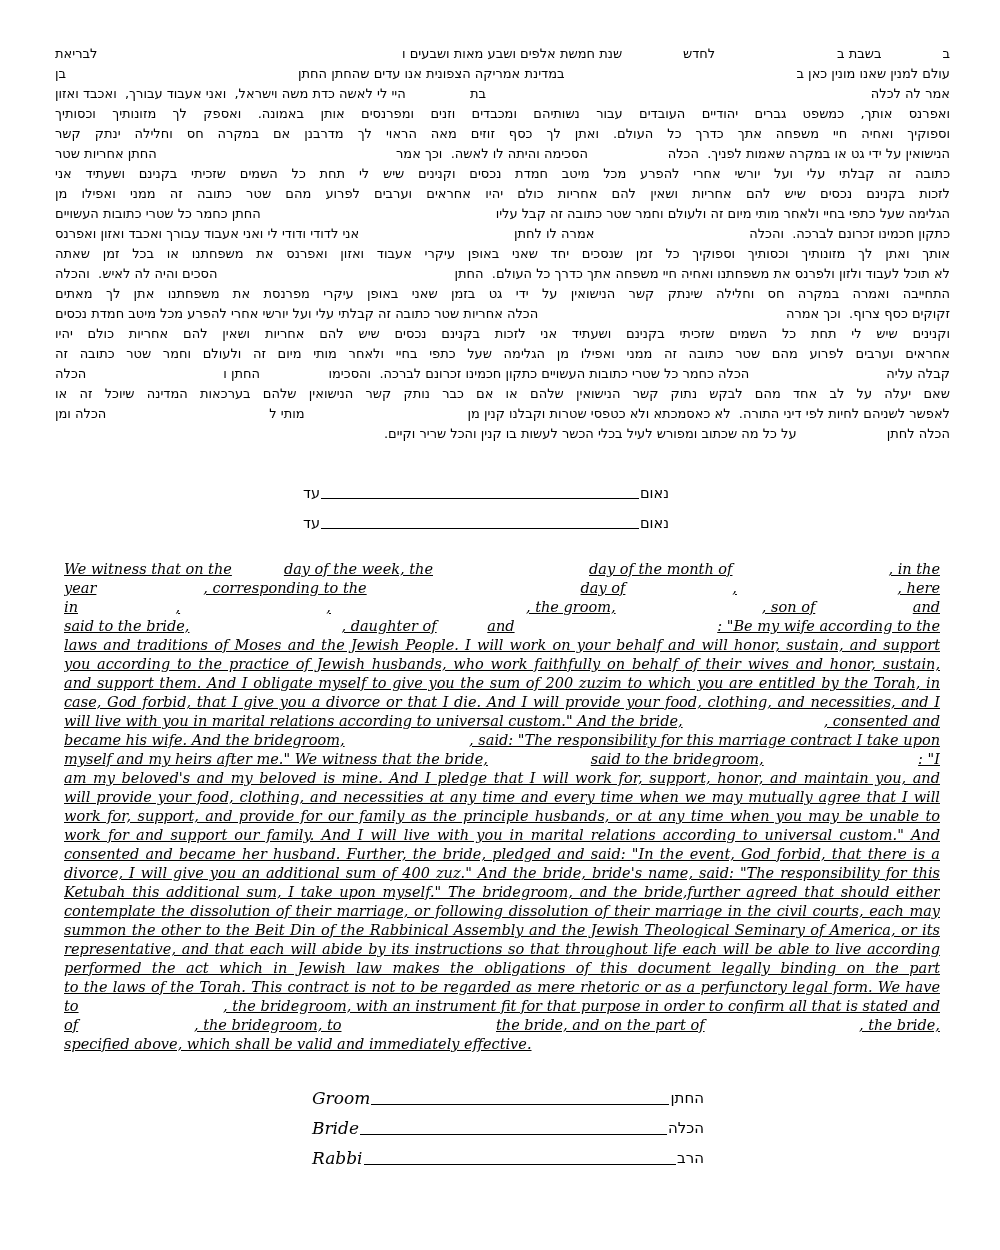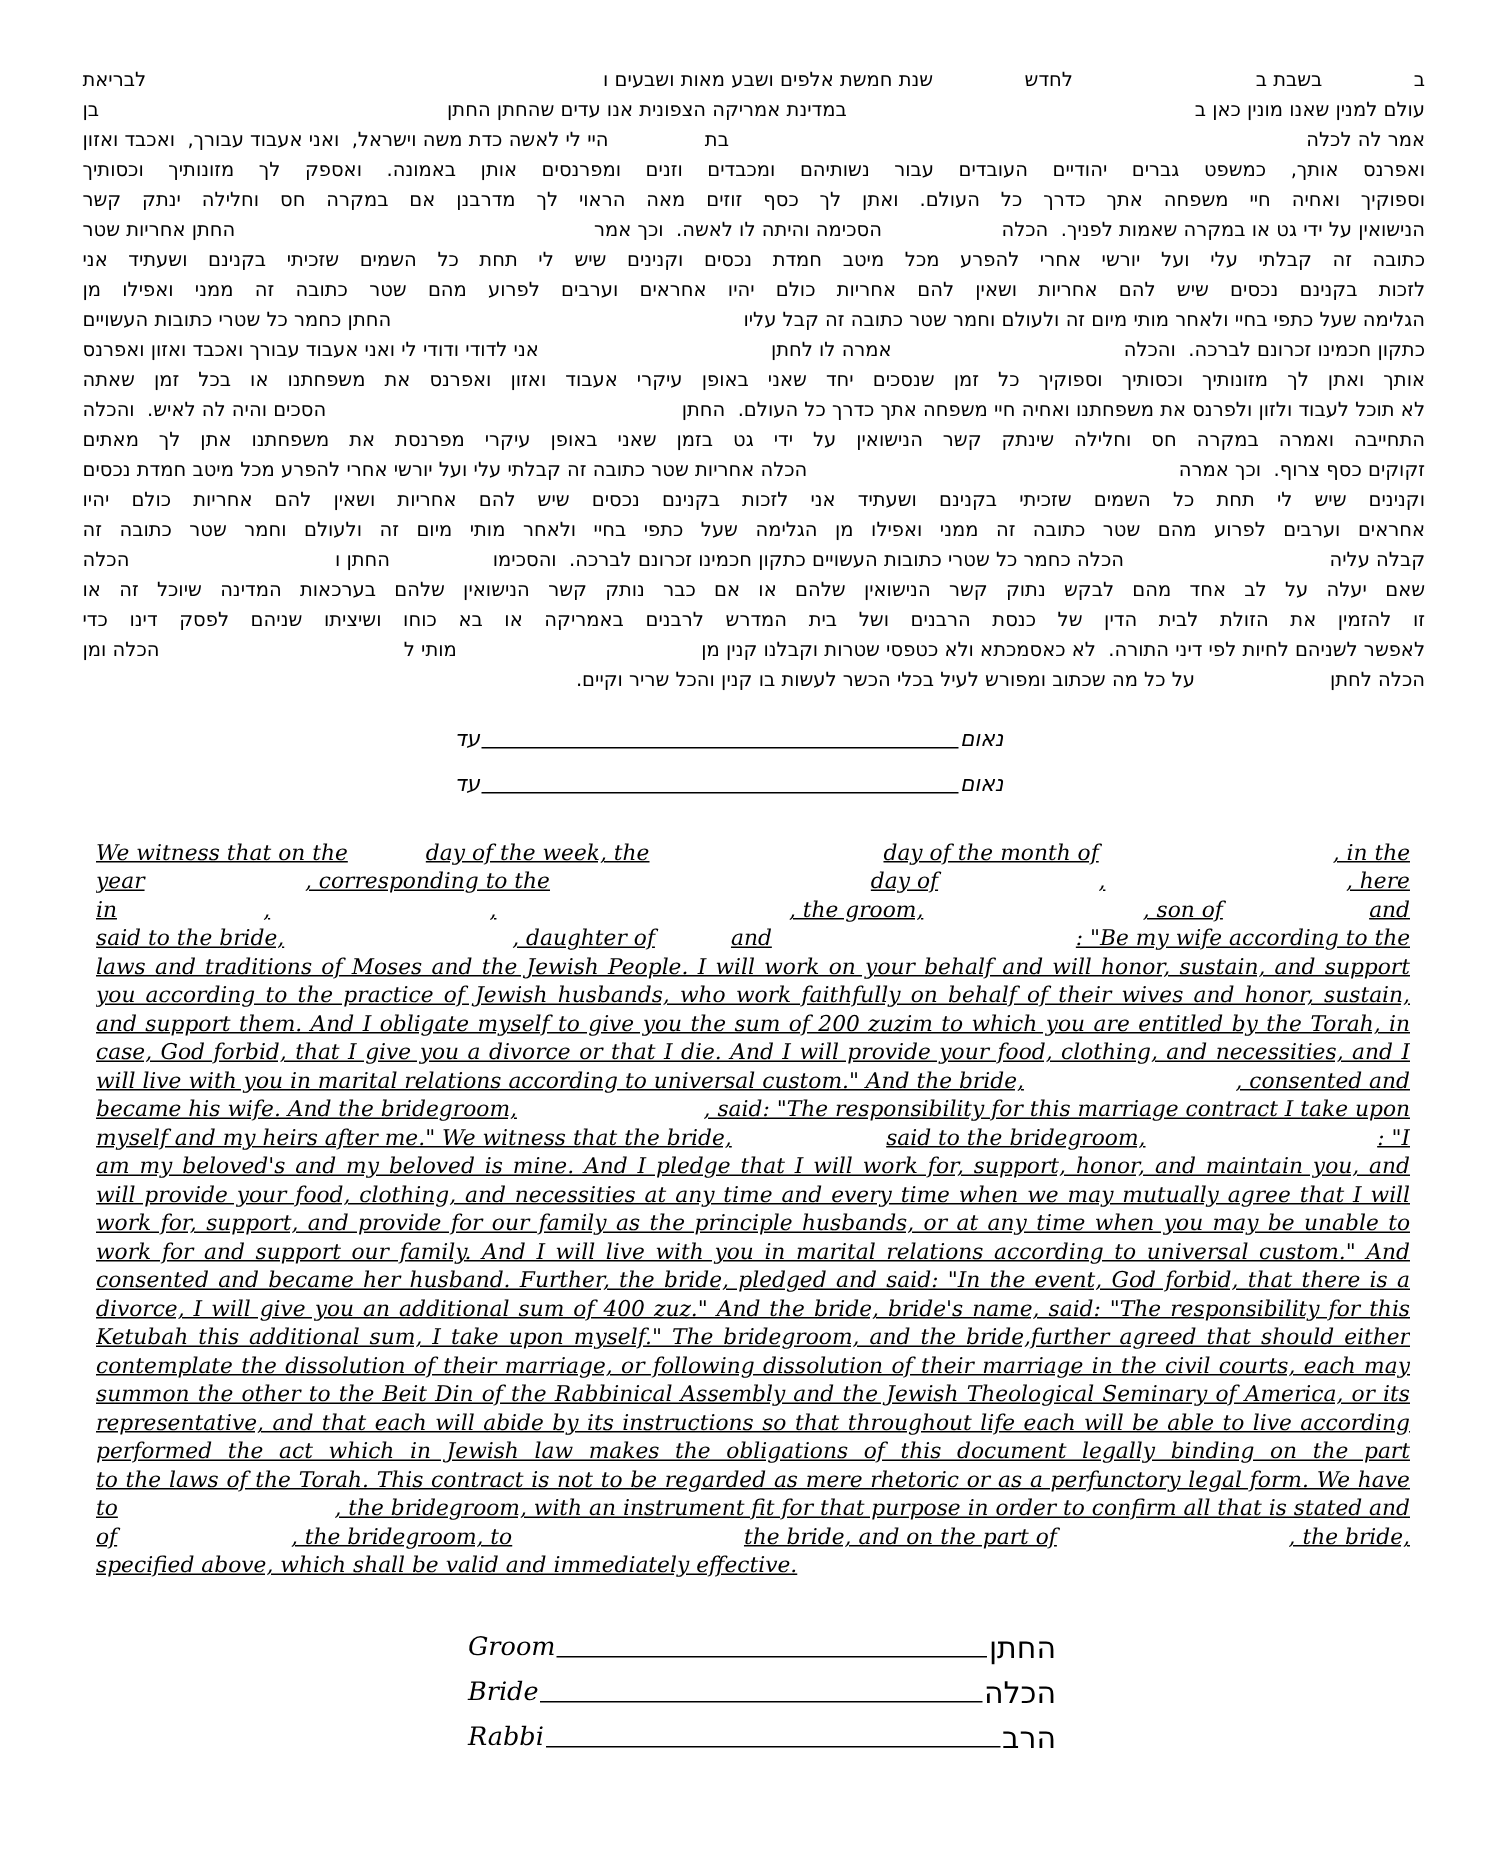--- a/index.html
+++ b/index.html
@@ -15,35 +15,35 @@
   .plain .blank{display:inline-block;}
 
   
   .hebrew{position:absolute;top:44px;right:50px;left:55px;direction:rtl;
           font-family:"DejaVu Sans",sans-serif;font-size:13px;line-height:20px;}
 
   
   .witness{position:absolute;top:478px;left:303px;width:366px;direction:rtl;
            font-family:"DejaVu Sans",sans-serif;font-size:14.5px;}
   .wrow{display:flex;align-items:flex-end;height:24px;margin-bottom:6px;}
-  .wrow .lbl{line-height:18px;font-style:italic;}
+  .wrow .lbl{line-height:18px;}
   .rule{flex:1 1 auto;border-bottom:1.4px solid #000;margin:0 1px 3px 1px;height:14px;}
 
   
   .english{position:absolute;top:560px;left:64px;right:60px;
            font-family:"DejaVu Serif","Liberation Serif",serif;font-style:italic;
            font-size:14.5px;}
   .english .tline{height:19px;line-height:19px;text-decoration:underline;}
 
   
   .sigs{position:absolute;top:1084px;left:312px;width:392px;}
   .srow{display:flex;align-items:flex-end;height:24px;margin-bottom:6px;}
   .sen{font-family:"DejaVu Serif","Liberation Serif",serif;font-style:italic;
        font-size:17px;line-height:20px;margin-top:30px;}
-  .she{font-family:"DejaVu Sans",sans-serif;font-size:20px;line-height:19px;margin-top:31px;}
+  .she{font-family:"DejaVu Sans",sans-serif;font-size:15px;line-height:19px;margin-top:31px;}
 </style>
 </head>
 <body>
 
 <div class="page">
 
   <div id="hebrew-block" class="hebrew">
       <div class="tline flex">
         <span class="seg">ב</span>
         <span class="blank" style="flex-grow: 1; flex-basis: 12px;"></span>
@@ -109,21 +109,20 @@
       <div class="tline flex">
         <span class="seg">קבלה עליה</span>
         <span class="blank" style="flex-grow: 2; flex-basis: 24px;"></span>
         <span class="seg">הכלה כחמר כל שטרי כתובות העשויים כתקון חכמינו זכרונם לברכה.  והסכימו</span>
         <span class="blank" style="flex-grow: 1; flex-basis: 12px;"></span>
         <span class="seg">החתן ו</span>
         <span class="blank" style="flex-grow: 2; flex-basis: 24px;"></span>
         <span class="seg">הכלה</span>
       </div>
       <div class="tline just">שאם יעלה על לב אחד מהם לבקש נתוק קשר הנישואין שלהם או אם כבר נותק קשר הנישואין שלהם בערכאות המדינה שיוכל זה או</div>
-      <div class="tline just">זו להזמין את הזולת לבית הדין של כנסת הרבנים ושל בית המדרש לרבנים באמריקה או בא כוחו ושיציתו שניהם לפסק דינו כדי</div>
       <div class="tline flex">
         <span class="seg">לאפשר לשניהם לחיות לפי דיני התורה.  לא כאסמכתא ולא כטפסי שטרות וקבלנו קנין מן</span>
         <span class="blank" style="flex-grow: 1; flex-basis: 12px;"></span>
         <span class="seg">מותי ל</span>
         <span class="blank" style="flex-grow: 1; flex-basis: 12px;"></span>
         <span class="seg">הכלה ומן</span>
       </div>
       <div class="tline plain"><span class="seg">הכלה לחתן</span><span class="blank" style="width: 90px;"></span><span class="seg">על כל מה שכתוב ומפורש לעיל בכלי הכשר לעשות בו קנין והכל שריר וקיים.</span></div>
     </div>
 

